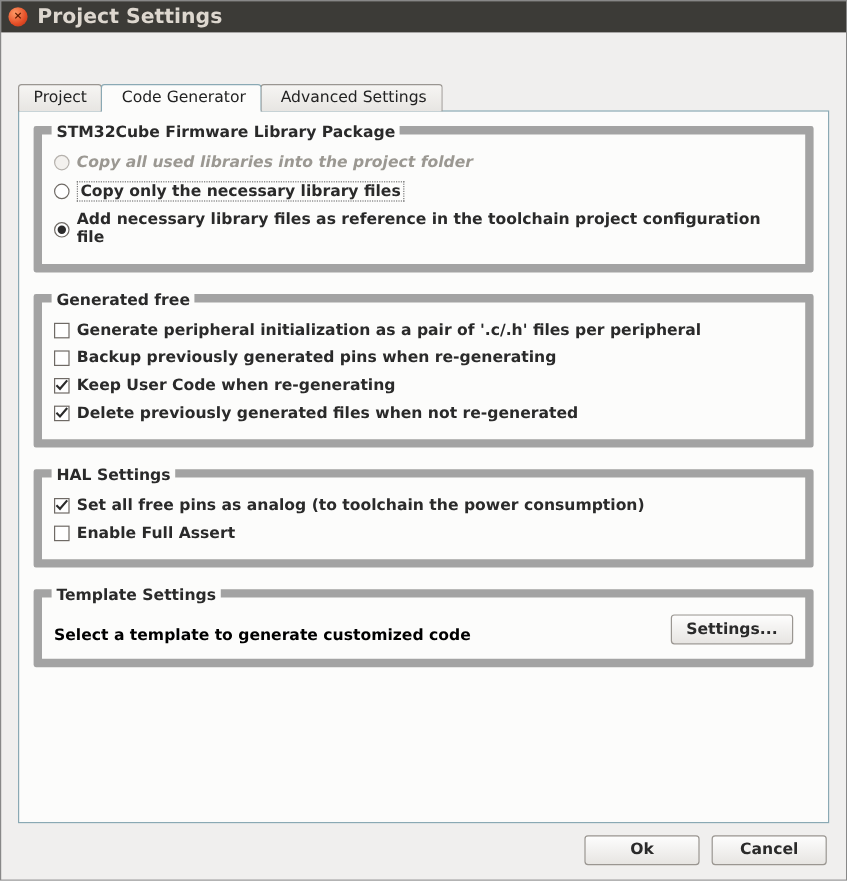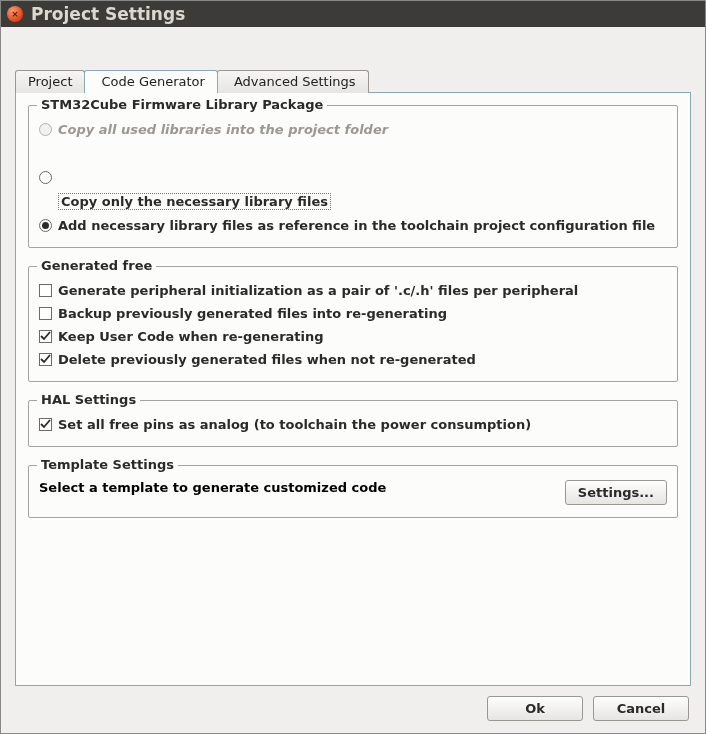--- a/index.html
+++ b/index.html
@@ -95,21 +95,21 @@
     border: 1px solid #8aa9b4;
     background: #fcfcfb;
     flex: 1;
     padding: 12px 12px 12px 12px;
     display: flex;
     flex-direction: column;
     gap: 18px;
   }
   
   .group {
-    border: 1px solid #a3a3a3;
+    border: 7px solid #a3a3a3;
     border-radius: 2px;
     padding: 12px 10px 10px 10px;
     position: relative;
   }
   .group-title {
     position: absolute;
     top: -9px;
     left: 8px;
     background: #fcfcfb;
     padding: 0 4px;
@@ -150,27 +150,26 @@
     display: inline-flex;
     align-items: center;
     justify-content: center;
     flex-shrink: 0;
   }
   .checkbox.checked svg { display: block; }
   .checkbox svg { display: none; width: 11px; height: 11px; }
   .dotted-box {
     border: 1px dotted #777;
     padding: 0 2px;
-    margin-top: 48px;
   }
   .label-text { font-weight: bold; }
   .row.disabled .label-text { font-weight: bold; color: #9b9892; }
   .template-row {
     display: flex;
-    align-items: flex-start;
+    align-items: flex-end;
     justify-content: space-between;
     padding: 2px 0;
   }
   .btn {
     background: linear-gradient(#fdfdfd, #e7e5e2);
     border: 1px solid #9a9691;
     border-radius: 3px;
     padding: 4px 12px;
     font-size: 13px;
     font-weight: bold;
@@ -234,21 +233,21 @@
           <span class="checkbox">
             
           </span>
           <span class="label-text">Generate peripheral initialization as a pair of '.c/.h' files per peripheral</span>
         </div>
 
         <div class="row">
           <span class="checkbox">
             
           </span>
-          <span class="label-text">Backup previously generated files into re-generating</span>
+          <span class="label-text">Backup previously generated pins when re-generating</span>
         </div>
 
         <div class="row">
           <span class="checkbox checked">
             <svg viewBox="0 0 11 11">
                 <path d="M1 5 L4 8 L10 1" stroke="#2b2b2b" stroke-width="1.8" fill="none"></path>
               </svg>
           </span>
           <span class="label-text">Keep User Code when re-generating</span>
         </div>
@@ -268,20 +267,26 @@
 
         <div class="row">
           <span class="checkbox checked">
             <svg viewBox="0 0 11 11">
                 <path d="M1 5 L4 8 L10 1" stroke="#2b2b2b" stroke-width="1.8" fill="none"></path>
               </svg>
           </span>
           <span class="label-text">Set all free pins as analog (to toolchain the power consumption)</span>
         </div>
 
+        <div class="row">
+          <span class="checkbox">
+            
+          </span>
+          <span class="label-text">Enable Full Assert</span>
+        </div>
       </div>
 
       <div class="group">
         <span class="group-title">Template Settings</span>
         <div class="template-row">
           <span class="label-text">Select a template to generate customized code</span>
           <span class="btn">Settings...</span>
         </div>
       </div>
 

